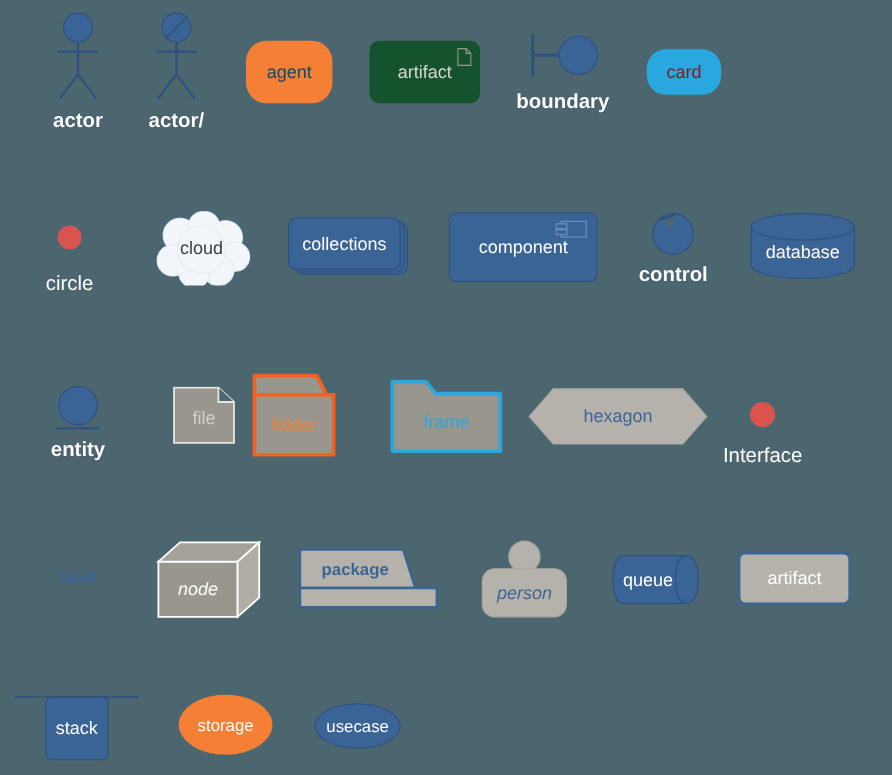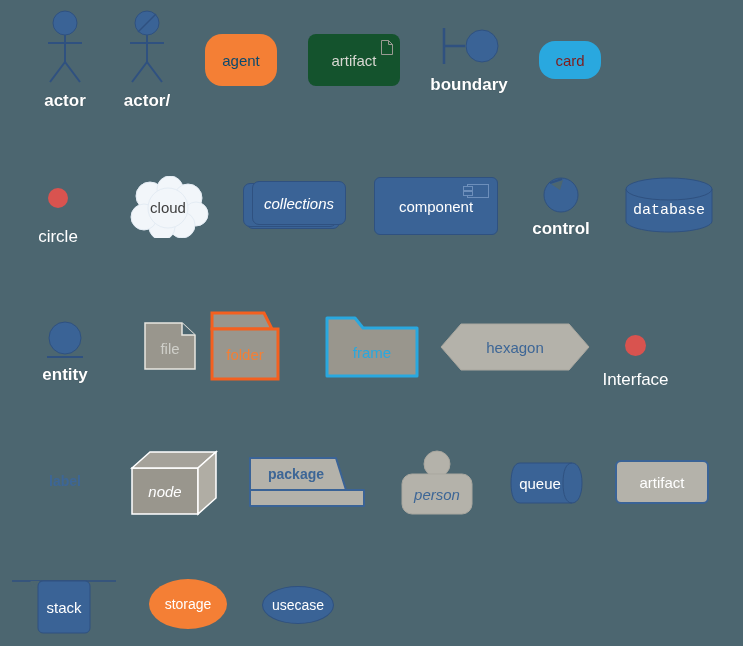--- a/index.html
+++ b/index.html
@@ -35,29 +35,29 @@
   
   .artifact{width:92px;height:52px;background:#14532d;border-radius:8px;color:#d8d8d2;position:relative;}
   .artifact .dog{position:absolute;right:7px;top:6px;width:12px;height:15px;}
   
   .card{width:62px;height:38px;background:#29a8df;border-radius:16px;color:#7f1d1d;}
   
   .collections{position:relative;width:100px;height:48px;}
   .collections .sh{position:absolute;box-sizing:border-box;width:94px;height:44px;background:#3a6396;border:1px solid #2f5180;border-radius:7px;}
   .collections .s1{left:6px;top:4px;}
   .collections .s2{left:3px;top:2px;}
-  .collections .s3{left:12px;top:0;display:flex;align-items:center;justify-content:center;color:#fff;font-size:15px;font-style:italic;}
+  .collections .s3{left:0;top:0;display:flex;align-items:center;justify-content:center;color:#fff;font-size:15px;}
   
   .component{width:124px;height:58px;background:#3a6396;border:1px solid #2f5180;border-radius:6px;color:#ffffff;position:relative;}
   .component .tag{position:absolute;right:8px;top:6px;width:20px;height:12px;border:1px solid #6d8fbb;}
   .component .tag:before,.component .tag:after{content:"";position:absolute;left:-5px;width:8px;height:3px;border:1px solid #6d8fbb;background:#3a6396;}
   .component .tag:before{top:1px;}
   .component .tag:after{bottom:1px;}
   
-  .database{width:108px;height:56px;position:relative;font-family:Liberation Mono, monospace;}
+  .database{width:108px;height:56px;position:relative;}
   
   .file{width:52px;height:48px;position:relative;}
   
   .folder{width:82px;height:58px;position:relative;}
   
   .hexagon{width:152px;height:50px;position:relative;}
   
   .node{width:86px;height:62px;position:relative;}
   
   .package{width:118px;height:52px;position:relative;}

